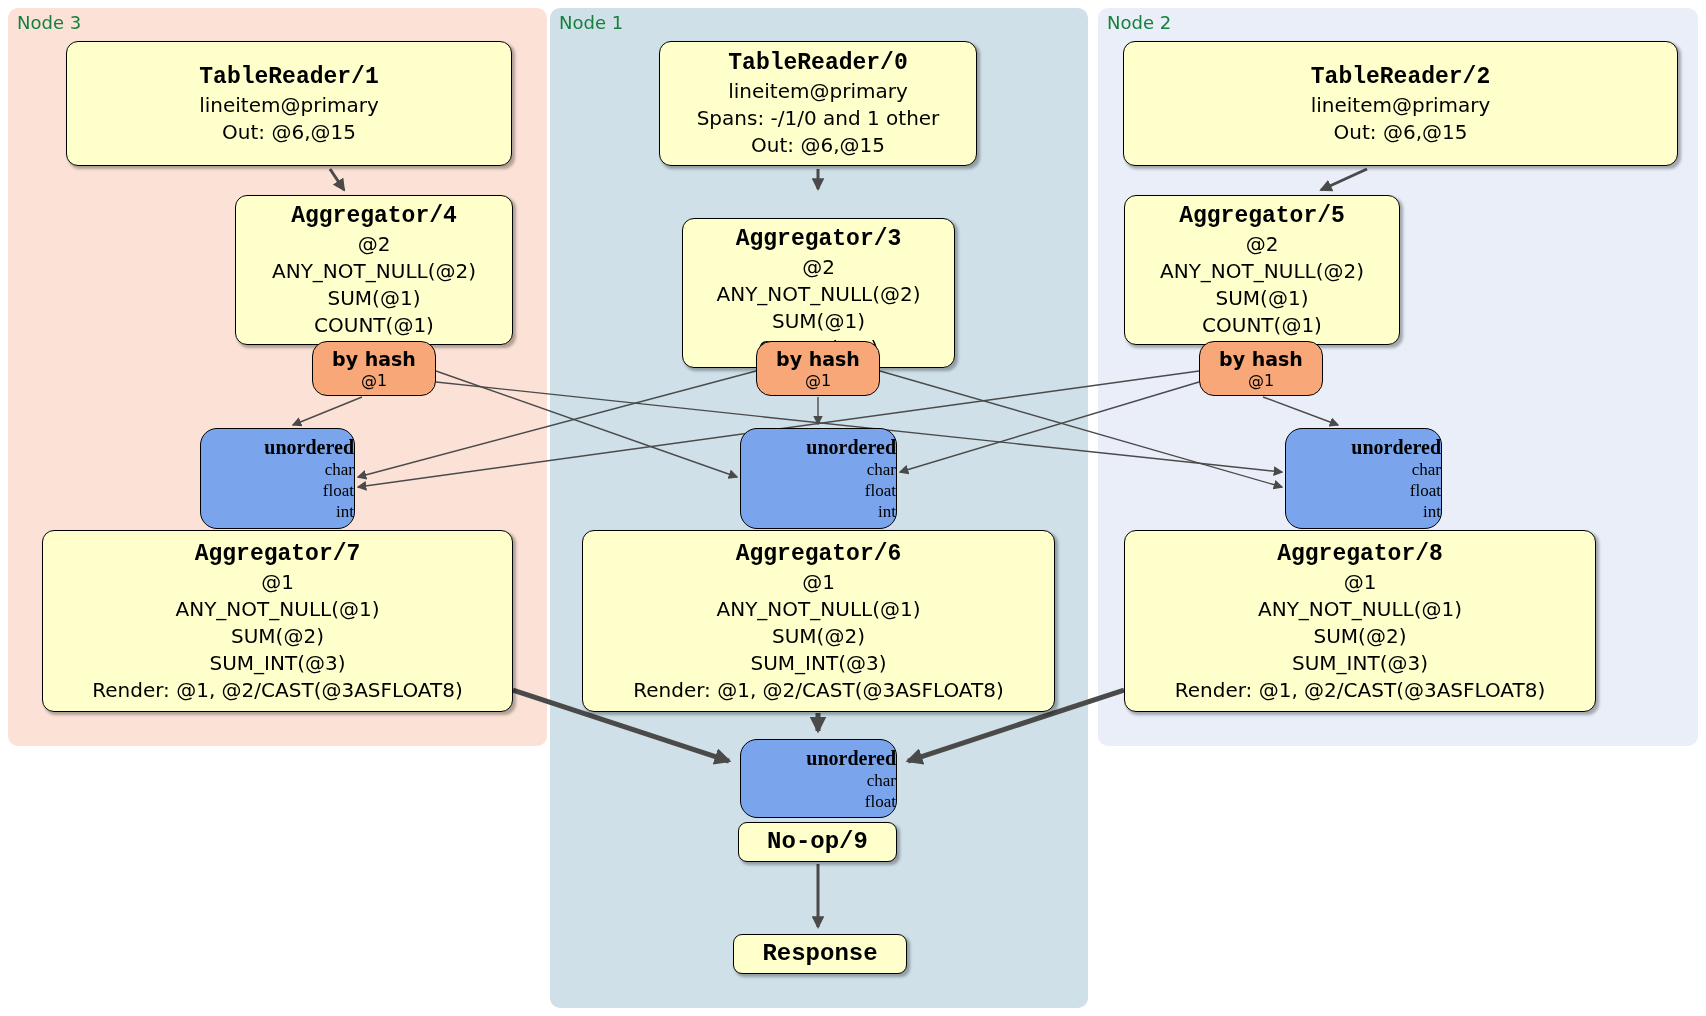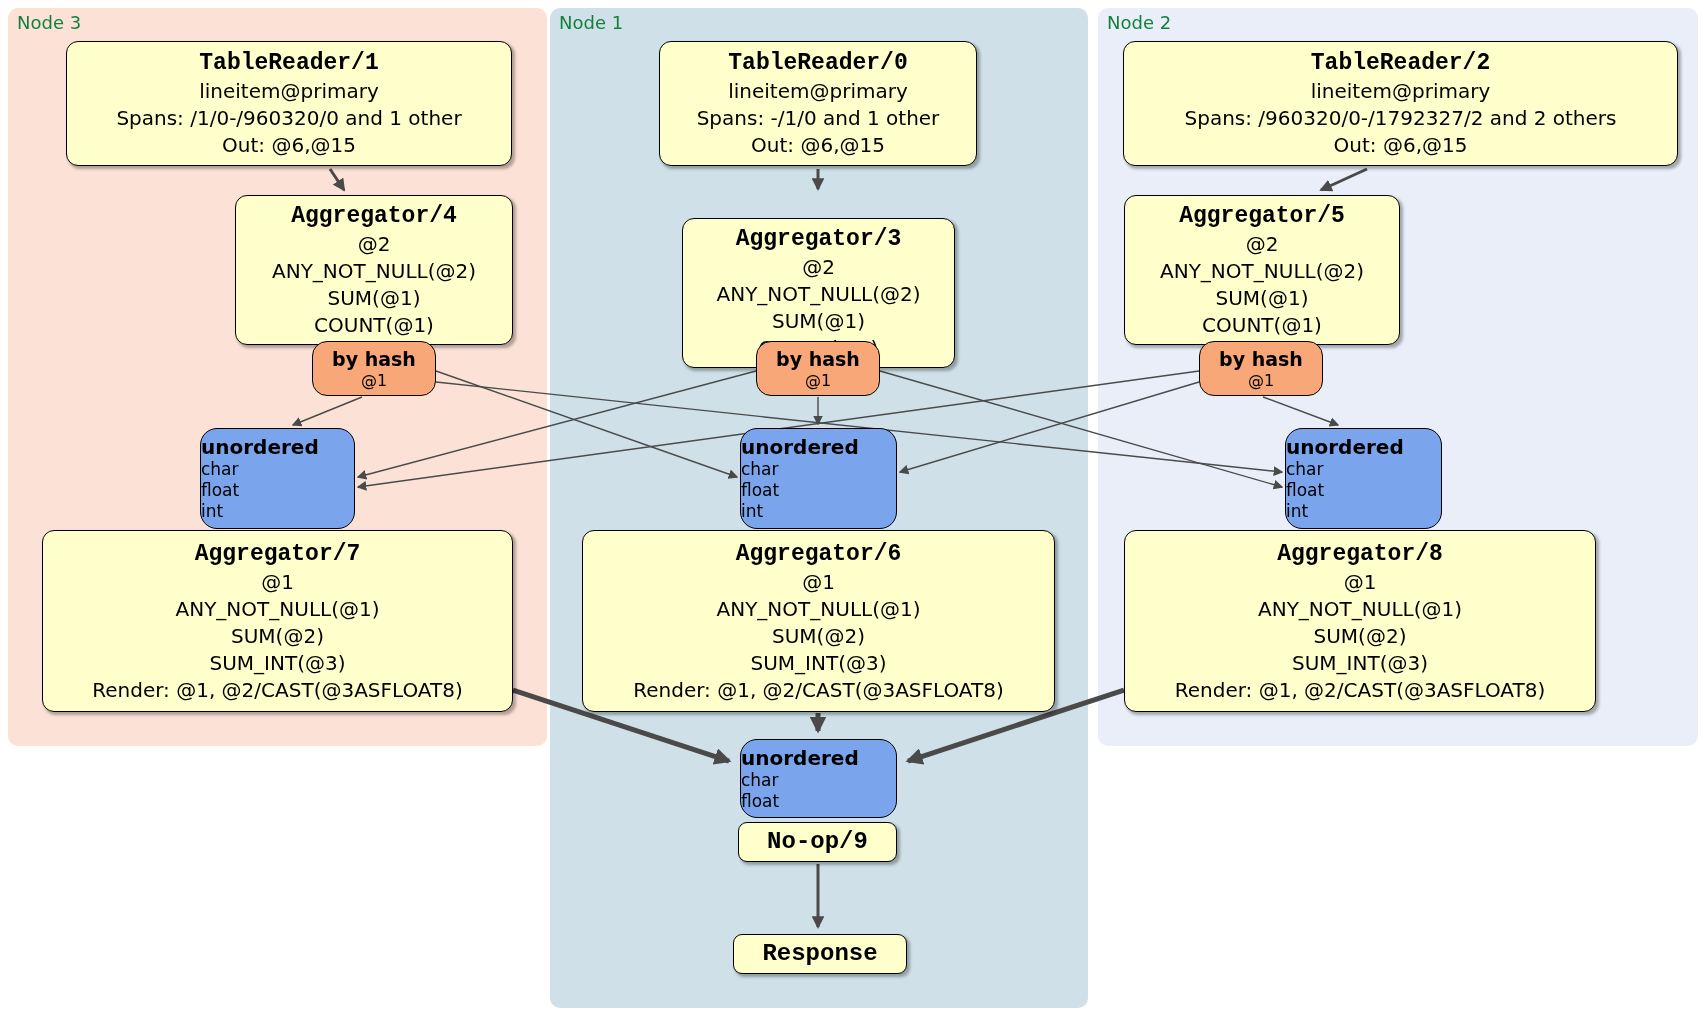--- a/index.html
+++ b/index.html
@@ -38,21 +38,21 @@
   .router{
     position:absolute;background:var(--router-orange);border:1.8px solid var(--box-border);
     border-radius:15px;display:flex;flex-direction:column;justify-content:center;
     align-items:center;text-align:center;z-index:3;
   }
   .router-title{font-weight:bold;font-size:19px;line-height:23px;text-align:center;}
   .router-detail{font-size:16px;line-height:19px;}
   .sync{
     position:absolute;background:var(--sync-blue);border:1.8px solid var(--box-border);
     border-radius:17px;display:flex;flex-direction:column;justify-content:center;
-    align-items:flex-start;text-align:center;z-index:2;
+    align-items:flex-end;text-align:center;z-index:2;font-family:Liberation Serif, serif;
   }
   .sync-title{font-weight:bold;font-size:20px;line-height:24px;}
   .sync-line{font-size:17px;line-height:21px;}
   .mini{border-radius:9px;}
   .mini .box-title{font-size:24px;line-height:30px;}
   .z4{z-index:4;}
 </style>
 </head>
 <body>
 
@@ -96,21 +96,20 @@
   <line class="thick" x1="513" y1="690" x2="729" y2="761"></line>
   <line class="thick" x1="818" y1="713" x2="818" y2="731"></line>
   <line class="thick" x1="1124" y1="690" x2="908" y2="761"></line>
 
   <line class="mid" x1="818" y1="864" x2="818" y2="927"></line>
 </svg>
 
 <div class="box" style="left:66px;top:41px;width:446px;height:125px;">
   <div class="box-title">TableReader/1</div>
   <div class="box-line">lineitem@primary</div>
-  <div class="box-line">Spans: /1/0-/960320/0 and 1 other</div>
   <div class="box-line">Out: @6,@15</div>
 </div>
 <div class="box" style="left:235px;top:195px;width:278px;height:150px;">
   <div class="box-title">Aggregator/4</div>
   <div class="box-line">@2</div>
   <div class="box-line">ANY_NOT_NULL(@2)</div>
   <div class="box-line">SUM(@1)</div>
   <div class="box-line">COUNT(@1)</div>
 </div>
 <div class="router" style="left:312px;top:341px;width:124px;height:55px;">
@@ -160,21 +159,20 @@
   <div class="box-line">@1</div>
   <div class="box-line">ANY_NOT_NULL(@1)</div>
   <div class="box-line">SUM(@2)</div>
   <div class="box-line">SUM_INT(@3)</div>
   <div class="box-line">Render: @1, @2/CAST(@3ASFLOAT8)</div>
 </div>
 
 <div class="box" style="left:1123px;top:41px;width:555px;height:125px;">
   <div class="box-title">TableReader/2</div>
   <div class="box-line">lineitem@primary</div>
-  <div class="box-line">Spans: /960320/0-/1792327/2 and 2 others</div>
   <div class="box-line">Out: @6,@15</div>
 </div>
 <div class="box" style="left:1124px;top:195px;width:276px;height:150px;justify-content:center;">
   <div class="box-title">Aggregator/5</div>
   <div class="box-line">@2</div>
   <div class="box-line">ANY_NOT_NULL(@2)</div>
   <div class="box-line">SUM(@1)</div>
   <div class="box-line">COUNT(@1)</div>
 </div>
 <div class="router" style="left:1199px;top:341px;width:124px;height:55px;">

